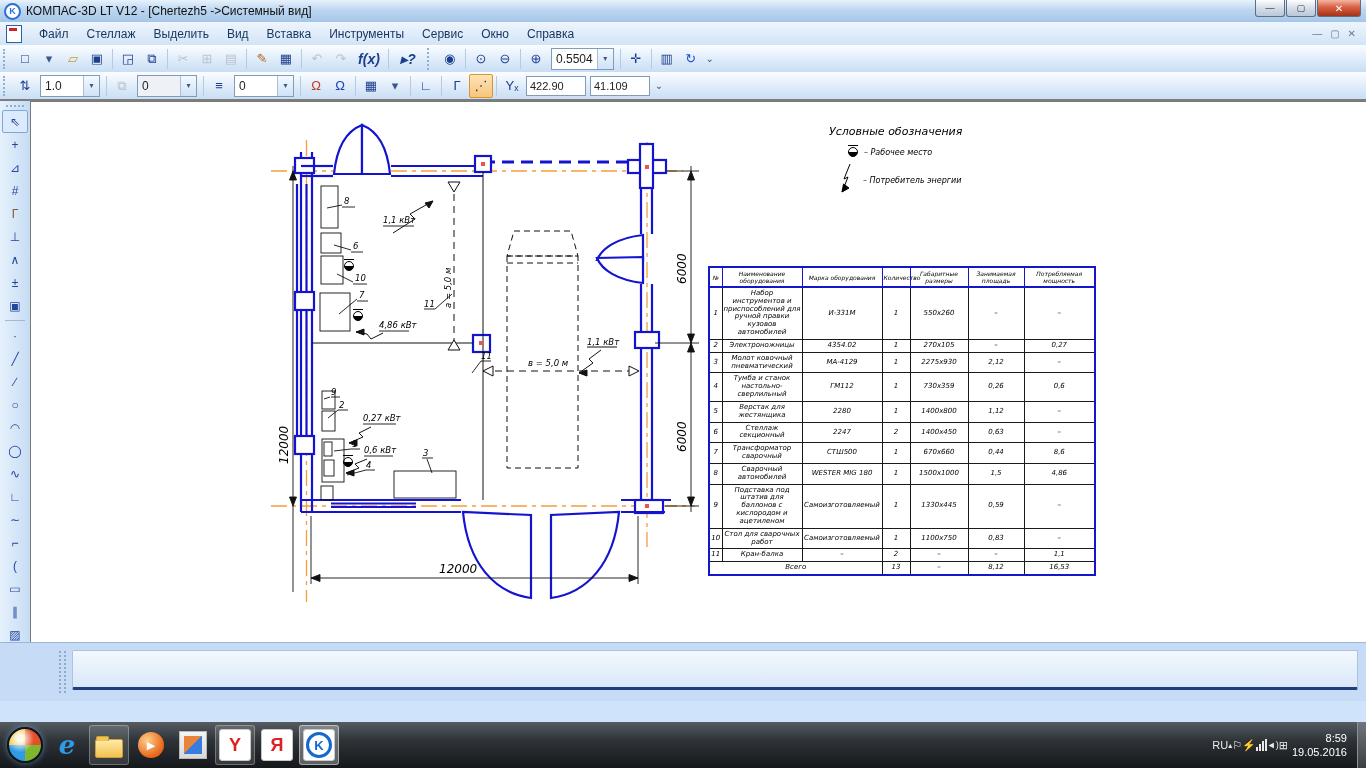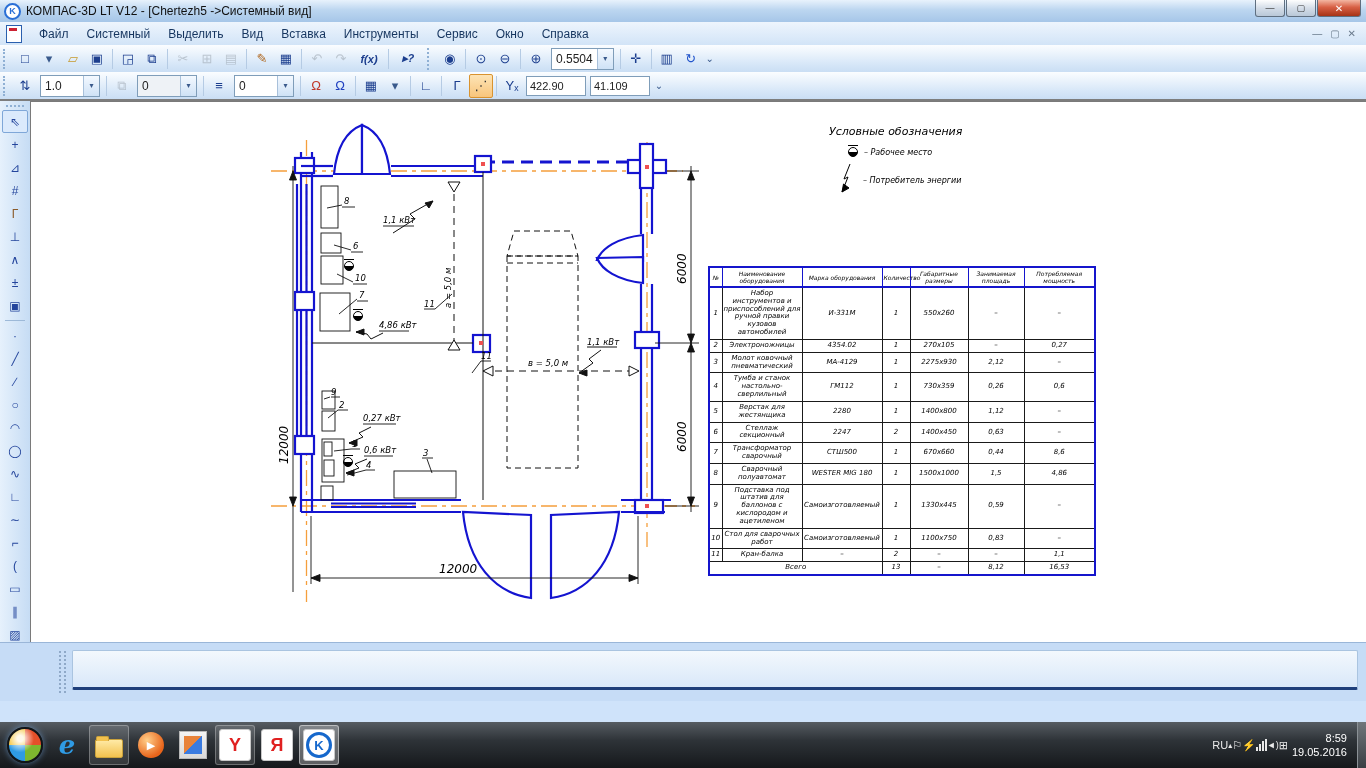--- a/index.html
+++ b/index.html
@@ -30,21 +30,21 @@
   #mdi-controls{margin-left:auto;margin-right:10px;color:#6b7b8d;font-size:10px;display:flex;gap:8px;}
 
   
   .toolbar{position:absolute;left:0;width:1366px;display:flex;align-items:center;
     background:linear-gradient(#fbfdff,#d7e7f8 70%,#cadef4);}
   #tb1{top:45px;height:27px;}
   #tb2{top:72px;height:27px;border-bottom:2px solid #7d7d7d;}
   .grip{width:5px;height:20px;margin:0 3px;border-left:2px dotted #8fb0d4;}
   .tbtn{width:22px;height:22px;display:inline-flex;align-items:center;justify-content:center;
     font-size:13px;color:#1c3e8e;border:1px solid transparent;border-radius:2px;flex:none;}
-  .tbtn.wide{width:30px;font-size:11px;font-style:italic;font-weight:bold;}
+  .tbtn.wide{width:30px;font-size:14px;font-style:italic;font-weight:bold;}
   .tbtn.dis{color:#98a2ac;opacity:.55;}
   .tbtn.on{background:linear-gradient(#fde4b6,#f8c57c);border:1px solid #d9932f;color:#333;}
   .tsep{width:1px;height:20px;background:#b5cbe4;margin:0 3px;flex:none;}
   .gsep{width:6px;height:22px;margin:0 3px;border-left:2px dotted #8fb0d4;flex:none;}
   .combo{display:inline-flex;align-items:center;height:20px;background:#fff;
     border:1px solid #7f9db9;margin:0 3px;flex:none;}
   .combo.dis{background:#eef2f6;color:#999;}
   .combo-v{padding:0 4px;font-size:12px;min-width:34px;color:#222;}
   .combo-a{width:15px;height:20px;background:linear-gradient(#f4f9ff,#cfe2f6);border-left:1px solid #a8c0da;
     display:flex;align-items:center;justify-content:center;font-size:8px;color:#3a5a8c;}
@@ -130,21 +130,21 @@
       <span class="wbtn min">—</span>
       <span class="wbtn max">▢</span>
       <span class="wbtn close">✕</span>
     </span>
   </div>
 
   <div id="menubar">
     <span id="doc-icon"></span>
     <span id="menubar-items" style="display:flex">
         <div class="menu-item">Файл</div>
-        <div class="menu-item">Системный</div>
+        <div class="menu-item">Стеллаж</div>
         <div class="menu-item">Выделить</div>
         <div class="menu-item">Вид</div>
         <div class="menu-item">Вставка</div>
         <div class="menu-item">Инструменты</div>
         <div class="menu-item">Сервис</div>
         <div class="menu-item">Окно</div>
         <div class="menu-item">Справка</div>
       </span>
     <span id="mdi-controls">
       <span>—</span>
@@ -551,21 +551,21 @@
             <td>7</td>
             <td class="name">Трансформатор сварочный</td>
             <td>СТШ500</td>
             <td>1</td>
             <td>670х660</td>
             <td>0,44</td>
             <td>8,6</td>
           </tr>
           <tr>
             <td>8</td>
-            <td class="name">Сварочный полуавтомат</td>
+            <td class="name">Сварочный автомобилей</td>
             <td>WESTER MIG 180</td>
             <td>1</td>
             <td>1500х1000</td>
             <td>1,5</td>
             <td>4,86</td>
           </tr>
           <tr>
             <td>9</td>
             <td class="name">Подставка под штатив для баллонов с кислородом и ацетиленом</td>
             <td>Самоизготовляемый</td>

